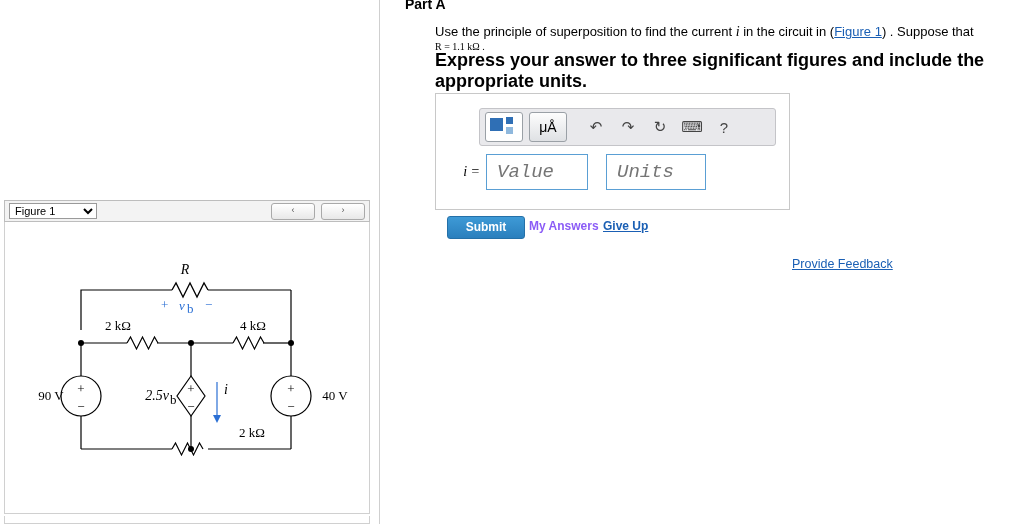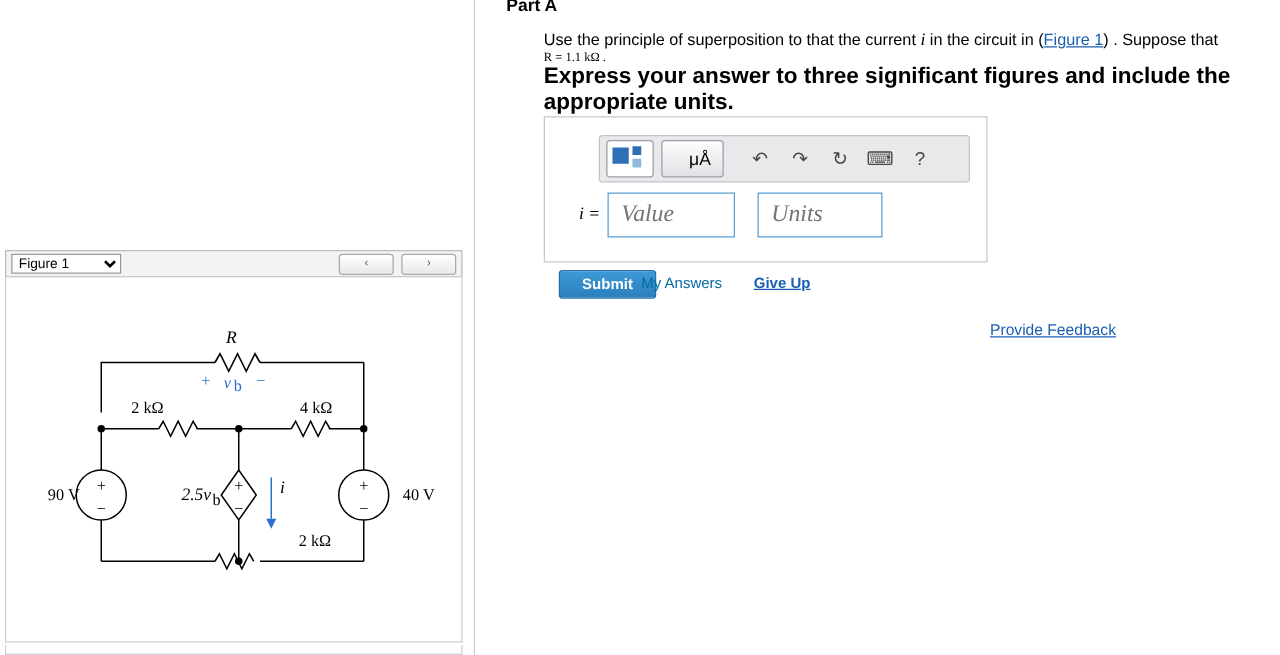--- a/index.html
+++ b/index.html
@@ -152,21 +152,20 @@
     padding-left: 5px;
     gap: 6px;
   }
   .tb-btn {
     width: 36px; height: 28px;
     border: 1px solid #9aa0a6;
     border-radius: 3px;
     background: linear-gradient(#fdfdfd, #dfe1e4);
     display: flex; align-items: center; justify-content: center;
     font-size: 14px;
-    padding-left: 12px;
   }
   .tb-btn.templ { background: #fff; padding: 0; }
   .tb-icon-plain {
     width: 26px; height: 26px;
     display: flex; align-items: center; justify-content: center;
     font-size: 15px; color: #444;
   }
   .tb-gap { width: 4px; }
   #eq-row {
     position: absolute;
@@ -178,21 +177,21 @@
     width: 36px;
     text-align: right;
     font-family: "Liberation Serif", serif;
     font-size: 14px;
     padding-right: 6px;
   }
   .ans-input {
     height: 36px;
     border: 1px solid #5a9fd4;
     box-sizing: border-box;
-    font-family: Liberation Serif, serif;
+    font-family: Liberation Mono, monospace;
     font-style: italic;
     font-size: 19px;
     color: #1d4ed8;
     padding: 0 10px;
     background: #fff;
     outline: none;
   }
   #value-input { width: 102px; }
   #units-input { width: 100px; margin-left: 18px; }
 
@@ -206,24 +205,24 @@
     border-radius: 3px;
     color: #fff;
     font-size: 12px;
     font-weight: bold;
     text-align: center;
     line-height: 21px;
     margin-left: 12px;
   }
   #my-answers {
     position: absolute;
-    left: 132px; top: 219px;
+    left: 148px; top: 219px;
     font-size: 12px;
-    font-weight: normal;
-    color: #0369a1;
+    font-weight: bold;
+    color: #8b5cf6;
   }
   #give-up {
     position: absolute;
     left: 222px; top: 219px;
     font-size: 12px;
     font-weight: bold;
     color: #1a5fb4;
     text-decoration: underline;
   }
   #provide-feedback {
@@ -345,21 +344,21 @@
   </div>
 
   <div id="figure-bottomline"></div>
 </div>
 
 <div id="right-panel">
 
   <div id="part-title">Part A</div>
 
   <div id="question-text">
-    <span>Use the principle of superposition to that the current </span><span class="mathit">i</span><span> in the circuit in (</span><span class="figlink">Figure 1</span><span>) . Suppose that</span>
+    <span>Use the principle of superposition to find the current </span><span class="mathit">i</span><span> in the circuit in (</span><span class="figlink">Figure 1</span><span>) . Suppose that</span>
   </div>
 
   <div id="rvalue" class="mathrm">R = 1.1  kΩ .</div>
 
   <div id="express-line">Express your answer to three significant figures and include the appropriate units.</div>
 
   <div id="answer-box">
 
     <div id="answer-toolbar">
       <div class="tb-btn templ">

